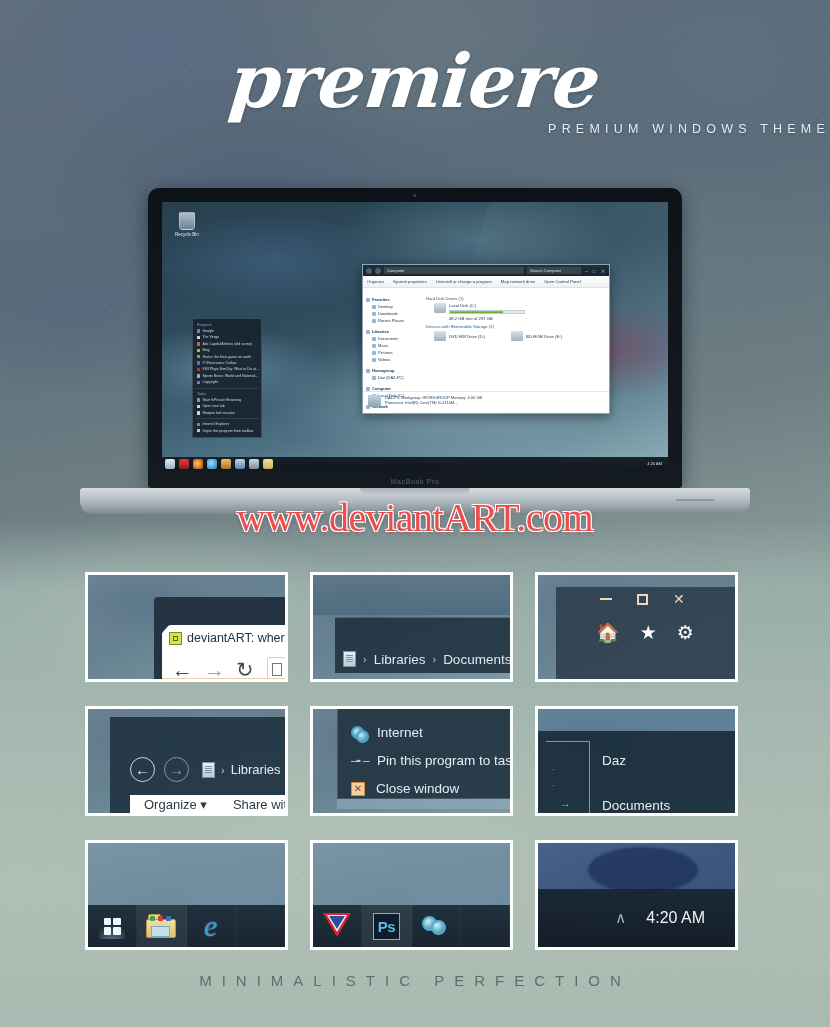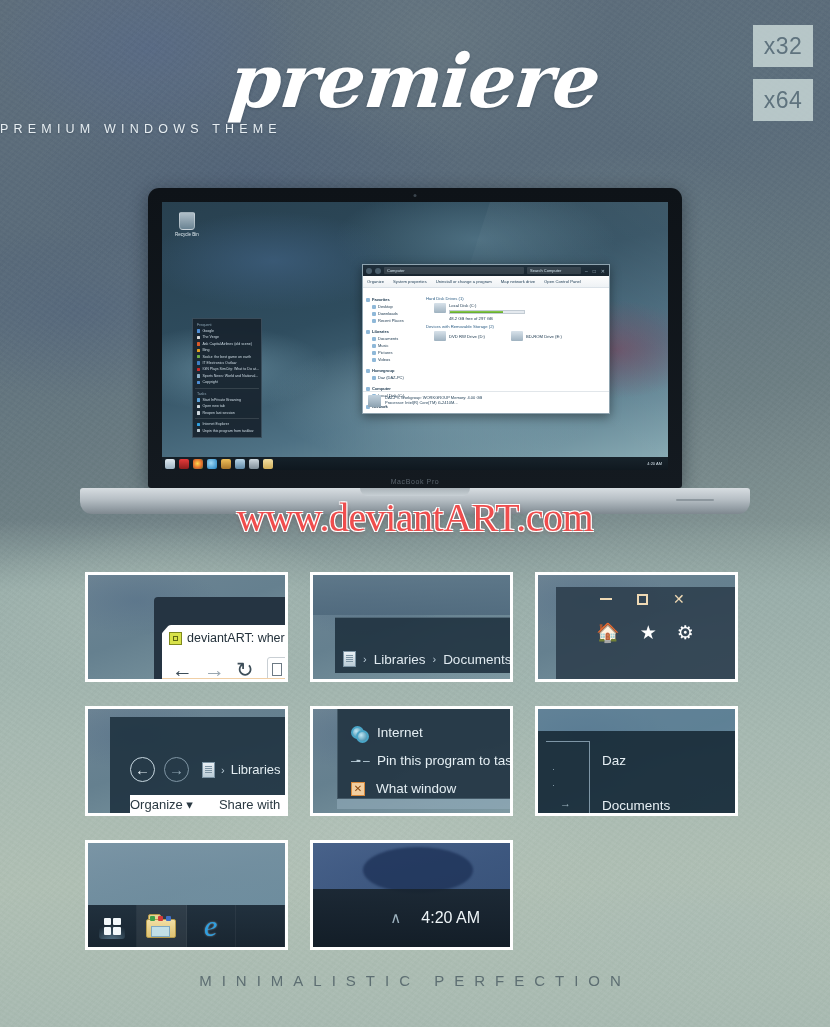--- a/index.html
+++ b/index.html
@@ -45,21 +45,21 @@
   .logo {
     font-family: "DejaVu Serif", serif;
     font-style: italic; font-weight: 700;
     font-size: 74px; color: #ffffff; line-height: .96;
     letter-spacing: -1px;
     text-shadow: 0 1px 3px rgba(30,44,58,.35);
     transform: skewX(-6deg);
     display: inline-block;
   }
   .tagline {
-    position: absolute; left: 0; right: 0; top: 122px; text-align: left;
+    position: absolute; left: 0; right: 0; top: 122px; text-align: right;
     font-size: 12.5px; letter-spacing: 5.2px; color: #e7eef2;
     font-weight: 400;
     text-shadow: 0 1px 2px rgba(30,44,58,.35);
   }
 
   .arch-badges { position: absolute; right: 17px; top: 25px; width: 60px; }
   .badge {
     width: 60px; height: 42px; margin-bottom: 12px;
     background: rgba(214,229,226,.74);
     display: flex; align-items: center; justify-content: center;
@@ -243,21 +243,21 @@
   
   .t4-win { position: absolute; left: 22px; top: 8px; right: -20px; bottom: -12px;
             background: rgba(33,52,66,.92); }
   .t4-navrow { position: absolute; left: 42px; top: 48px; display: flex; align-items: center; gap: 9px; }
   .circ { width: 25px; height: 25px; border-radius: 50%; border: 1.6px solid #c6d6df;
           display: flex; align-items: center; justify-content: center; color: #e3edf2; font-size: 15px; }
   .circ.dim { border-color: #7f95a4; color: #8fa5b3; }
   .t4-crumb { display: flex; align-items: center; gap: 6px; font-size: 13px; color: #e2ecf1;
               white-space: nowrap; margin-left: 4px; }
   .t4-strip { position: absolute; left: 42px; right: -20px; top: 86px; bottom: 0; background: #ffffff;
-              display: flex; align-items: center; gap: 26px; 
+              display: flex; align-items: center; gap: 26px; padding-left: 14px;
               font-size: 13px; color: #2a3942; white-space: nowrap; }
 
   
   .t5-panel { position: absolute; left: 24px; right: -8px; top: -6px; bottom: 14px;
               background: rgba(36,54,68,.93); border: 1px solid rgba(150,180,196,.25); }
   .t5-items { position: absolute; left: 38px; top: 16px; display: flex; flex-direction: column; gap: 13px;
               font-size: 13.5px; color: #e4eef3; white-space: nowrap; }
   .t5-row { display: flex; align-items: center; gap: 11px; }
   .ico-trillian { width: 15px; height: 14px; flex: none; position: relative; }
   .ico-trillian::before, .ico-trillian::after {
@@ -347,24 +347,20 @@
   <div class="bg-bottom"></div>
   <div class="bg-noise"></div>
 </div>
 
 <div class="header">
   <div class="logo-wrap">
     <div class="logo">premiere</div>
   </div>
   <div class="tagline">PREMIUM WINDOWS THEME</div>
 
-  <div class="arch-badges">
-    <div class="badge">x32</div>
-    <div class="badge">x64</div>
-  </div>
 </div>
 
 <div class="laptop">
   <div class="lid">
     <div class="cam"></div>
     <div class="screen">
       <div class="screen-gloss"></div>
 
       <div class="recycle">
         <div class="ricon"></div>
@@ -650,21 +646,21 @@
       <div class="t5-row">
         <span class="ico-trillian"></span>
         <span>Internet</span>
       </div>
       <div class="t5-row">
         <span class="ico-pin">–╸–</span>
         <span>Pin this program to taskb</span>
       </div>
       <div class="t5-row">
         <span class="ico-close">✕</span>
-        <span>What window</span>
+        <span>Close window</span>
       </div>
     </div>
     <div class="t5-base"></div>
   </div>
 
   <div class="thumb">
     <div class="t6-top"></div>
     <div class="t6-panel"></div>
     <div class="t6-left"></div>
     <div class="t6-dots">·<br>·</div>
@@ -700,20 +696,42 @@
           <span class="win"></span>
         </span>
       </div>
       <div class="tcell">
         <span class="ie">e</span>
       </div>
       <div class="tcell"></div>
     </div>
   </div>
 
+  <div class="thumb">
+    <div class="t7-desk"></div>
+    <div class="tbar">
+      <div class="tcell">
+        <span class="vuze">
+            <i class="tri"></i>
+            <i class="tri2"></i>
+            <i class="tri3"></i>
+          </span>
+      </div>
+      <div class="tcell hl">
+        <span class="ps">Ps</span>
+      </div>
+      <div class="tcell">
+        <span class="tri-ico">
+            <i></i>
+            <i></i>
+          </span>
+      </div>
+      <div class="tcell"></div>
+    </div>
+  </div>
 
   <div class="thumb">
     <div class="t9-desk">
       <div class="t9-blob"></div>
     </div>
     <div class="t9-tray">
       <span class="t9-chev">∧</span>
       <span class="t9-clock">4:20 AM</span>
     </div>
   </div>

